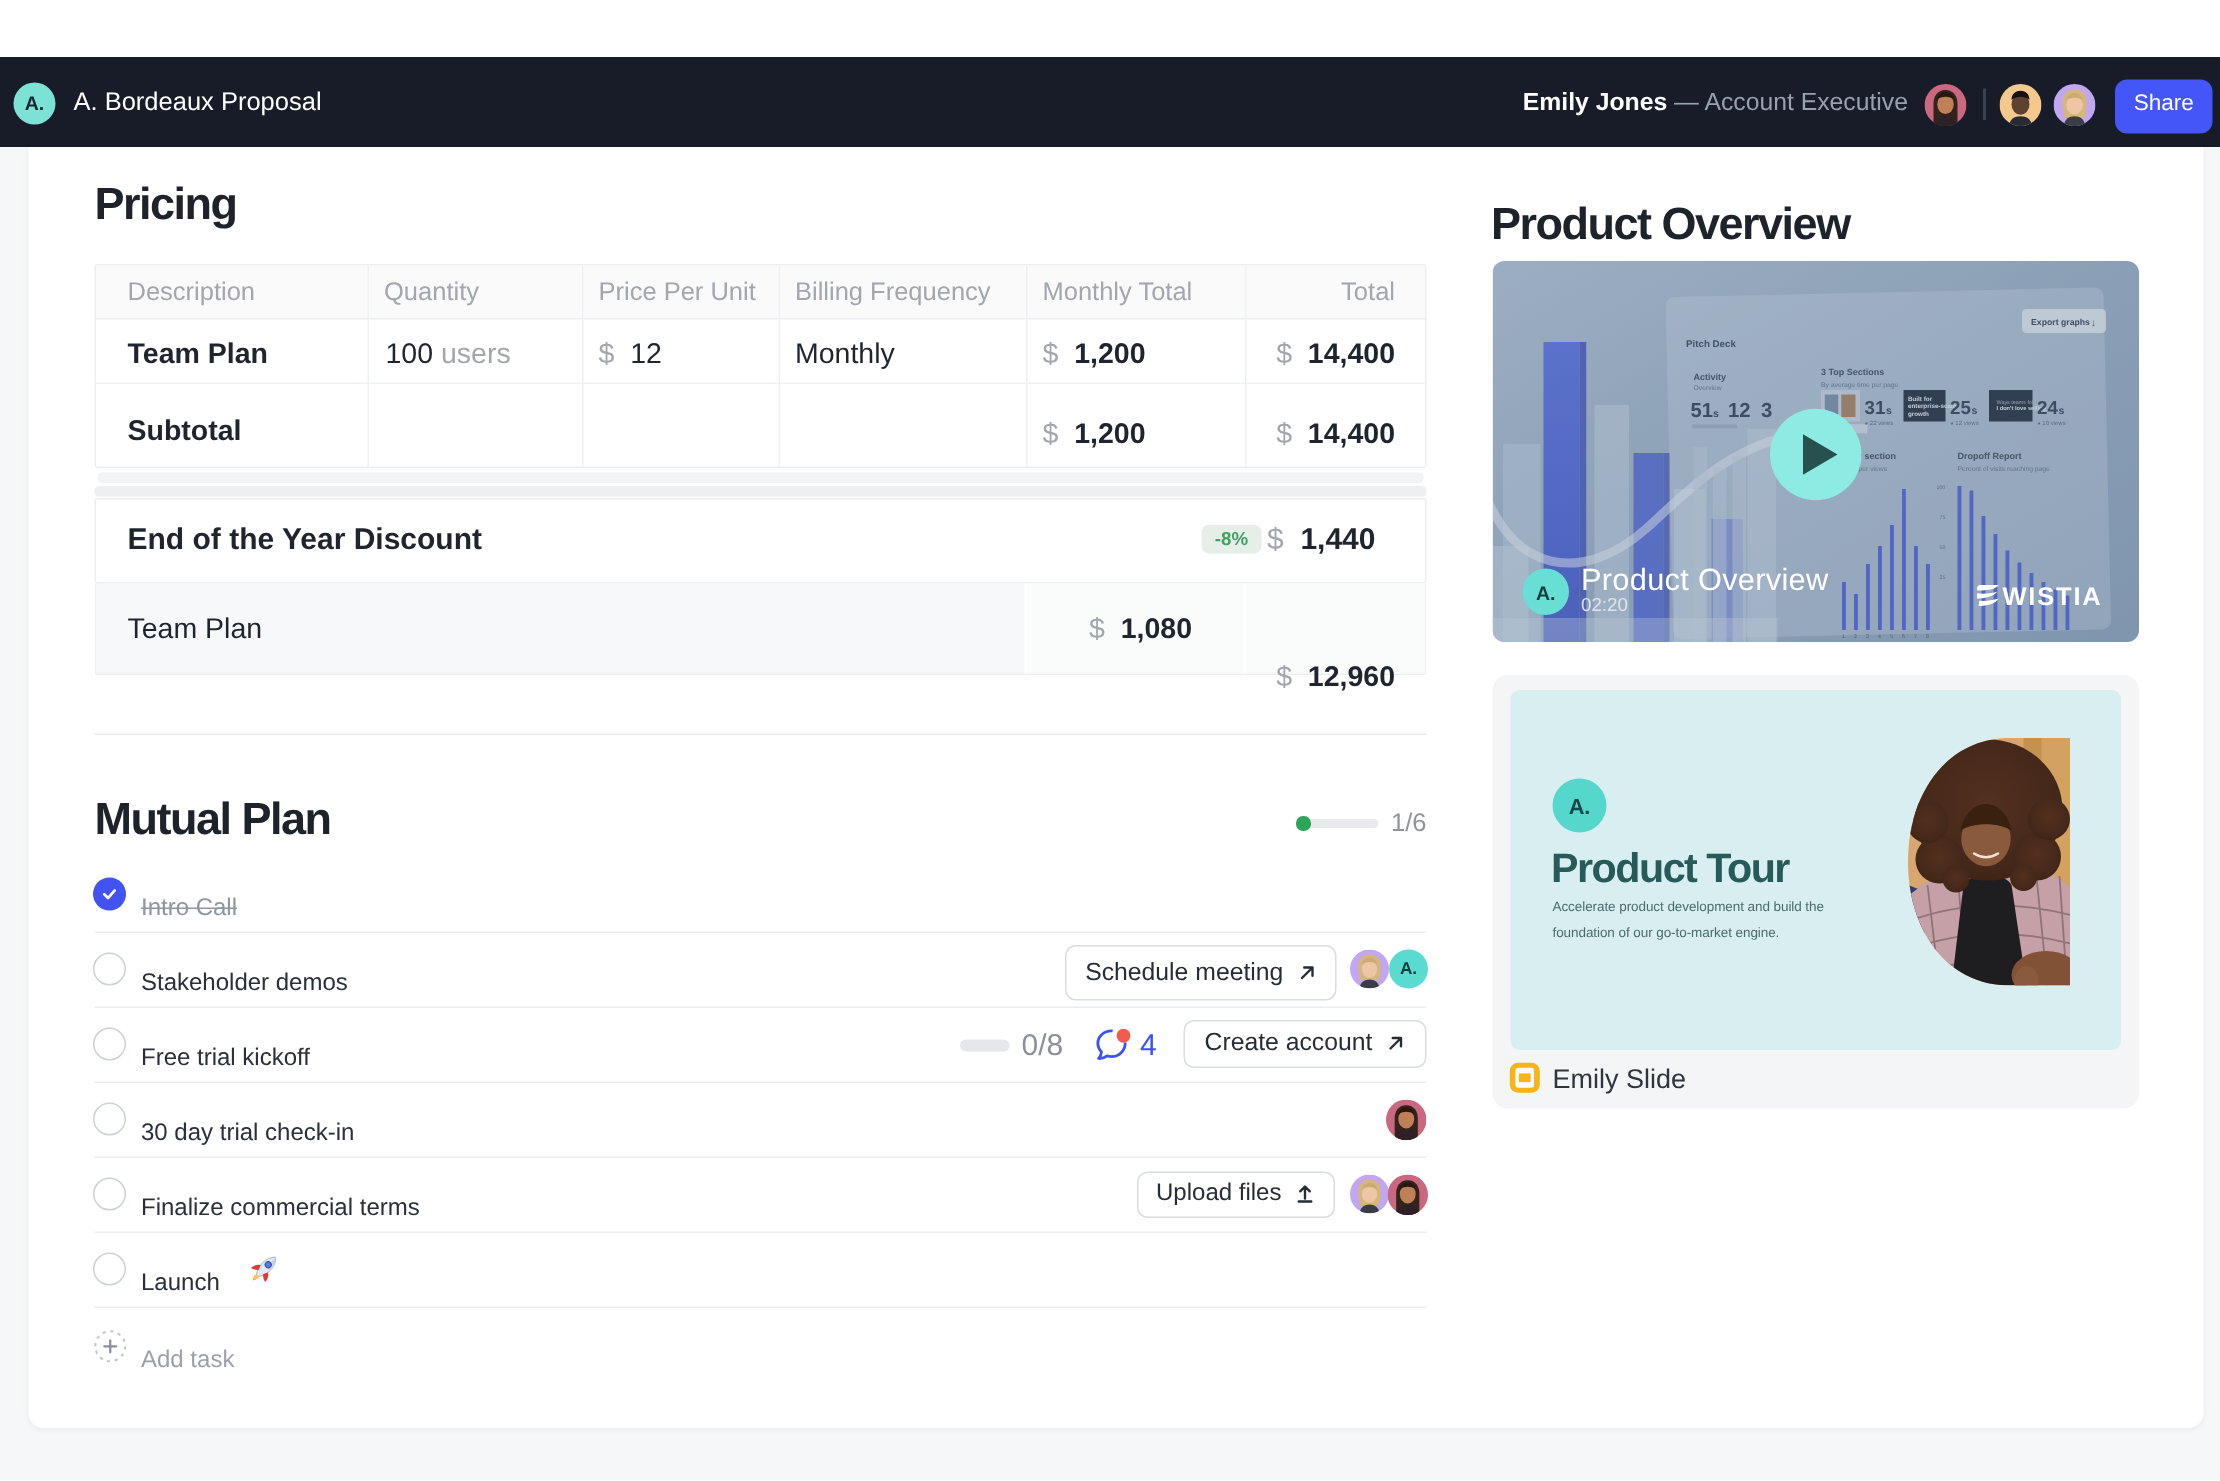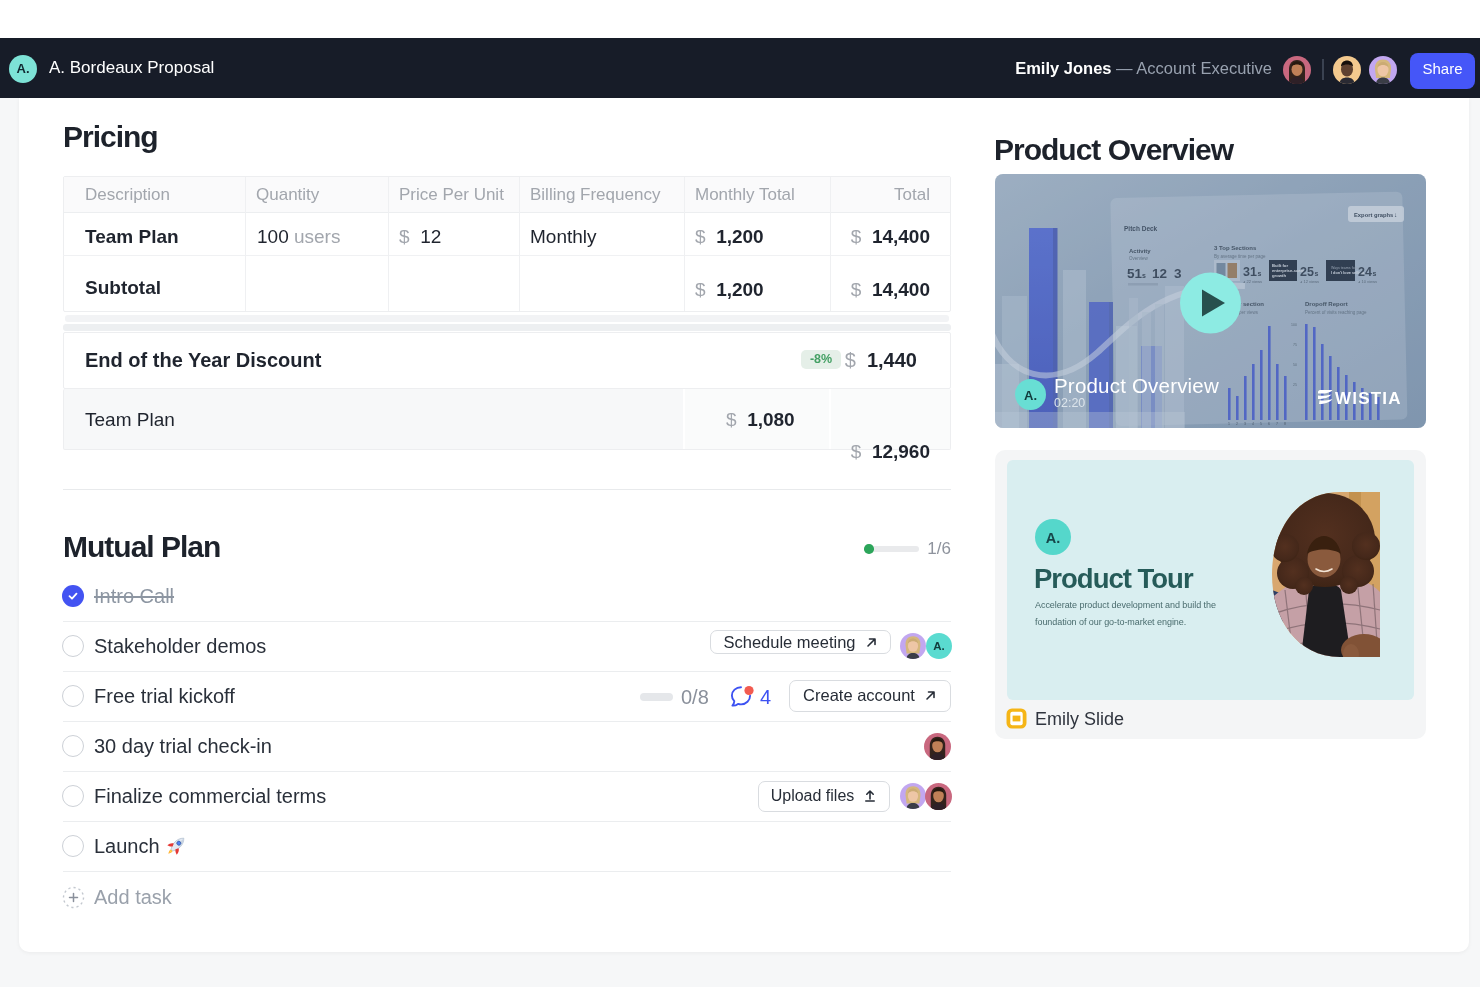--- a/index.html
+++ b/index.html
@@ -20,21 +20,21 @@
 
 h2.sect { font-size:30px; font-weight:700; color:#1d222b; letter-spacing:-1px; }
 
 
 .tcell { position:absolute; font-size:19px; color:#1f242e; }
 .gray { color:#a2a6ad; }
 .vline { position:absolute; width:1px; background:#eff0f2; }
 .hline { position:absolute; height:1px; background:#eceef0; }
 
 
-.item-text { position:absolute; left:94px; font-size:20px; color:#2a303a; }
+.item-text { position:absolute; left:94px; font-size:16px; color:#2a303a;margin-top:12px; }
 .circ { position:absolute; left:62px; width:22px; height:22px; border-radius:50%; background:#fff; border:1.5px solid #cdd1d7; }
 .btn { position:absolute; background:#fff; border:1px solid #d9dce0; border-radius:7px; font-size:16.5px; font-weight:500; color:#272d37; display:flex; align-items:center; justify-content:center; gap:9px; }
 </style>
 </head>
 <body>
 <div class="abs" id="topstrip"></div>
 <div class="abs" id="navbar"></div>
 <div class="abs nav-avatar">A.</div>
 <div class="abs" id="nav-title">A. Bordeaux Proposal</div>
 <div class="abs" id="nav-names" style="left:872px; width:400px; text-align:right; color:#fff; font-size:16.5px;"><span style="font-weight:600;">Emily Jones</span> <span style="color:#98a1af;">— Account Executive</span></div>
@@ -152,21 +152,21 @@
 <div class="abs hline" style="left:63px; top:871px; width:888px; background:#ebedef;"></div>
 
 <div class="abs" style="left:62px; top:585px; width:22px; height:22px; border-radius:50%; background:#4353f2;"></div>
 <svg class="abs" style="left:67px; top:590px;" width="12" height="12" viewBox="0 0 12 12">
     <path d="M2.5 6.2 L5 8.7 L9.5 3.6" stroke="#ffffff" stroke-width="1.8" fill="none" stroke-linecap="round" stroke-linejoin="round"></path>
   </svg>
 <div class="item-text" style="top:585px; color:#8d96a2; text-decoration:line-through;">Intro Call</div>
 
 <div class="circ" style="top:635px;"></div>
 <div class="item-text" style="top:635px;">Stakeholder demos</div>
-<div class="btn" style="left:710px; top:630px; width:181px; height:24px;">Schedule meeting <svg width="13" height="13" viewBox="0 0 13 13">
+<div class="btn" style="left:710px; top:630px; width:181px; height:37px;">Schedule meeting <svg width="13" height="13" viewBox="0 0 13 13">
       <path d="M3 10 L10 3 M4.5 3 H10 V8.5" stroke="#272d37" stroke-width="1.6" fill="none" stroke-linecap="round" stroke-linejoin="round"></path>
     </svg></div>
 <svg class="abs" style="left:900px; top:633px;" width="26" height="26" viewBox="0 0 28 28">
     <defs>
       <clipPath id="c4">
         <circle cx="14" cy="14" r="14"></circle>
       </clipPath>
     </defs>
     <g clip-path="url(#c4)">
       <rect width="28" height="28" fill="#c2a7f0"></rect>

